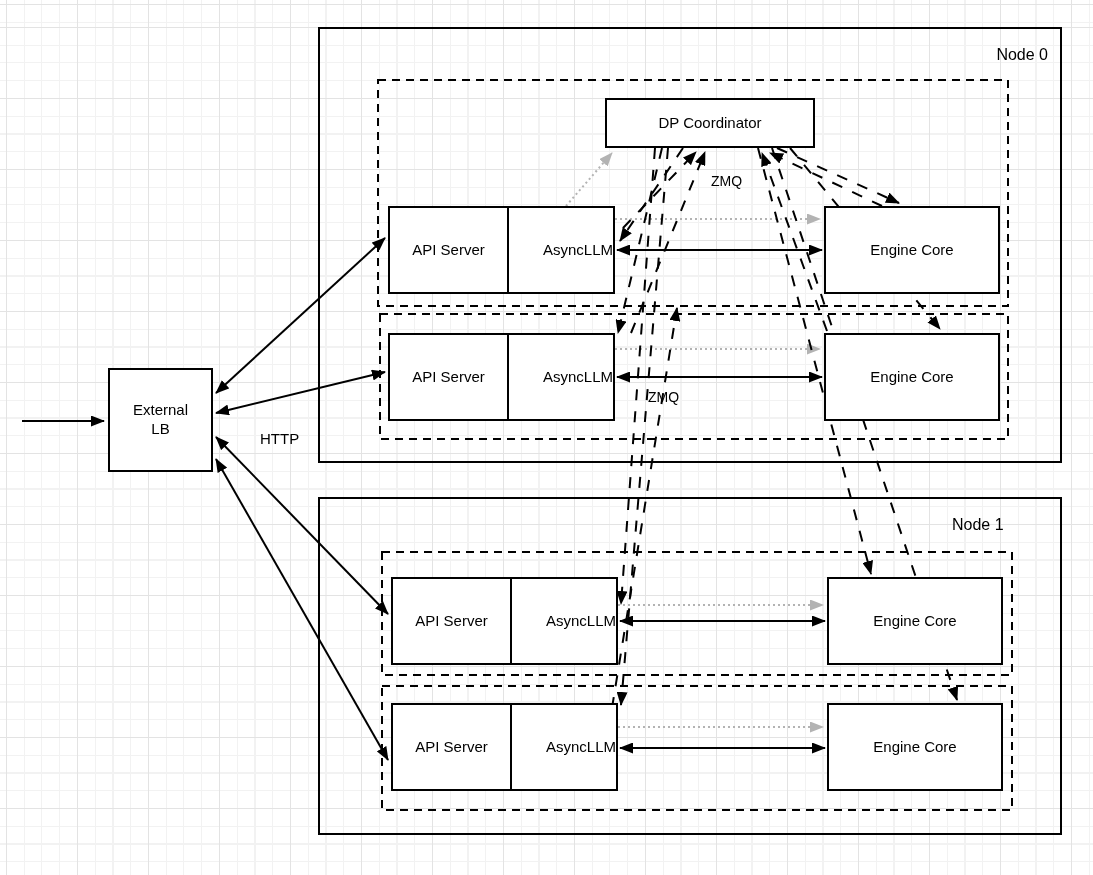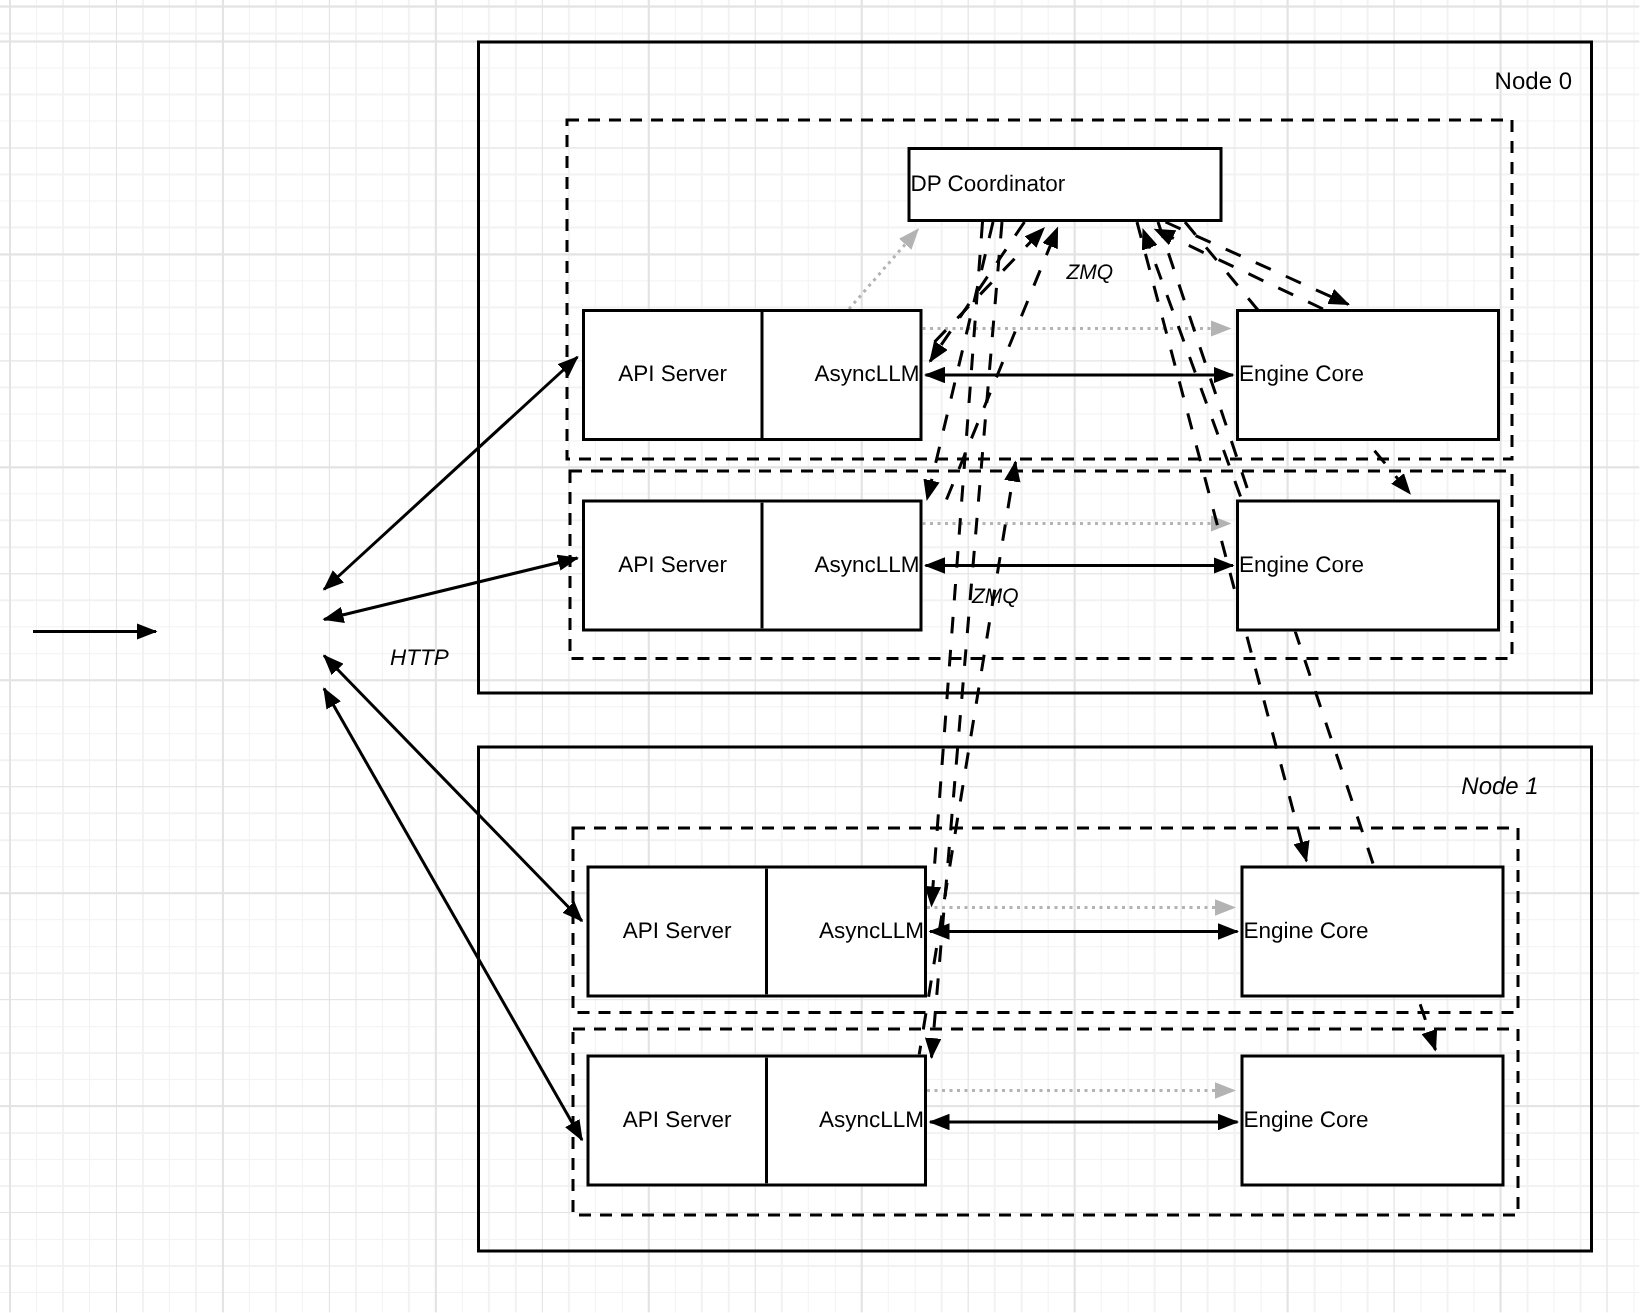--- a/index.html
+++ b/index.html
@@ -11,27 +11,27 @@
       repeating-linear-gradient(to right,#e3e3e3 0 1px,transparent 1px 71px),
       repeating-linear-gradient(to bottom,#e3e3e3 0 1px,transparent 1px 71px),
       repeating-linear-gradient(to right,#f2f2f2 0 1px,transparent 1px 17.75px),
       repeating-linear-gradient(to bottom,#f2f2f2 0 1px,transparent 1px 17.75px);
     background-position:6px 0,0 27px,6px 0,0 27px;
   }
   .abs{position:absolute;box-sizing:border-box;}
   .node-container{border:2px solid #000;background:transparent;}
   .box{
     border:2px solid #000;background:#fff;display:flex;
-    align-items:center;justify-content:flex-start;text-align:center;
+    align-items:center;justify-content:center;text-align:center;
     font-size:15px;line-height:1.25;
   }
   .pair{display:flex;align-items:stretch;padding:0;gap:34px;}
   .pair .cell{display:flex;align-items:center;justify-content:center;font-size:15px;}
   .pair .cell.first{border-right:2px solid #000;}
-  .edge-label{position:absolute;font-size:14px;font-style:italic;}
+  .edge-label{position:absolute;font-size:14px;}
   svg.connectors{position:absolute;left:0;top:0;z-index:2;}
   .layer-boxes{position:absolute;left:0;top:0;width:100%;height:100%;z-index:3;pointer-events:none;}
   .layer-boxes .box,.layer-boxes .pair{pointer-events:auto;}
   .nodes-layer{position:absolute;left:0;top:0;width:100%;height:100%;z-index:1;}
   .labels-layer{position:absolute;left:0;top:0;width:100%;height:100%;z-index:4;pointer-events:none;border-radius:15px;}
 </style>
 </head>
 <body>
 
 <div class="canvas">
@@ -86,20 +86,24 @@
     <line x1="631" y1="333" x2="705" y2="152" stroke="#000" stroke-width="2" stroke-dasharray="11 11" marker-end="url(#ab)"></line>
     <line x1="655" y1="148" x2="621" y2="604" stroke="#000" stroke-width="2" stroke-dasharray="11 11" marker-end="url(#ab)"></line>
     <line x1="668" y1="148" x2="621" y2="705" stroke="#000" stroke-width="2" stroke-dasharray="11 11" marker-end="url(#ab)"></line>
     <line x1="612" y1="708" x2="677" y2="308" stroke="#000" stroke-width="2" stroke-dasharray="11 11" marker-end="url(#ab)"></line>
     <line x1="758" y1="148" x2="871" y2="574" stroke="#000" stroke-width="2" stroke-dasharray="11 11" marker-end="url(#ab)"></line>
     <line x1="772" y1="148" x2="957" y2="700" stroke="#000" stroke-width="2" stroke-dasharray="11 11" marker-end="url(#ab)"></line>
   </svg>
 
   <div class="layer-boxes">
 
+    <div class="abs box" style="left:108px;top:368px;width:105px;height:104px;flex-direction:column;">
+      <div>External</div>
+      <div>LB</div>
+    </div>
 
     <div class="abs box" style="left:605px;top:98px;width:210px;height:50px;">
       <span>DP Coordinator</span>
     </div>
 
     <div class="abs box pair" style="left:388px;top:206px;width:227px;height:88px;">
       <div class="cell first" style="width:122px;">API Server</div>
       <div class="cell" style="flex:1;">AsyncLLM</div>
     </div>
     <div class="abs box" style="left:824px;top:206px;width:176px;height:88px;">
@@ -126,19 +130,19 @@
       <div class="cell first" style="width:122px;">API Server</div>
       <div class="cell" style="flex:1;">AsyncLLM</div>
     </div>
     <div class="abs box" style="left:827px;top:703px;width:176px;height:88px;">
       <span>Engine Core</span>
     </div>
   </div>
 
   <div class="labels-layer">
     <div class="abs" style="left:952px;top:46px;width:96px;text-align:right;font-size:16px;">Node 0</div>
-    <div class="abs" style="left:952px;top:516px;width:96px;text-align:center;font-size:16px;font-style:italic;">Node 1</div>
+    <div class="abs" style="left:952px;top:516px;width:96px;text-align:left;font-size:16px;">Node 1</div>
     <div class="edge-label" style="left:711px;top:173px;">ZMQ</div>
     <div class="edge-label" style="left:648px;top:389px;">ZMQ</div>
     <div class="edge-label" style="left:246px;top:430px;font-size:15px;margin-left:14px;">HTTP</div>
   </div>
 
 </div>
 
 </body></html>

